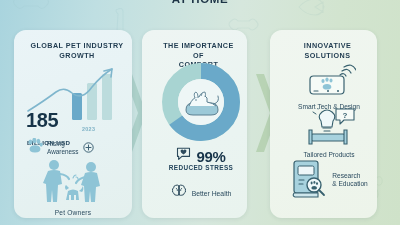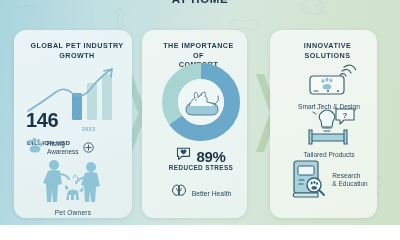--- a/index.html
+++ b/index.html
@@ -166,21 +166,21 @@
       <svg width="98" height="55" viewBox="0 0 98 55">
         <rect x="48" y="28" width="10" height="27" rx="1.5" fill="#6aa9c9"></rect>
         <rect x="63" y="18" width="10" height="37" rx="1.5" fill="#bcdcdd"></rect>
         <rect x="78" y="9" width="10" height="46" rx="1.5" fill="#bcdcdd"></rect>
         <path d="M4 46 Q20 36 32 27 Q40 21 48 28 Q58 36 68 22 Q78 10 88 4" fill="none" stroke="#7fb6cd" stroke-width="1.6" stroke-linecap="round"></path>
         <path d="M88 4 L80 6 M88 4 L87 12" fill="none" stroke="#7fb6cd" stroke-width="1.6" stroke-linecap="round"></path>
       </svg>
     </div>
 
     <div id="stat-row">
-      <span id="stat-number">146</span>
+      <span id="stat-number">185</span>
     </div>
     <div style="position:absolute;left:13px;top:101px;">
       <span id="stat-unit">BILLION USD</span>
     </div>
     <div id="stat-year">2023</div>
 
     <div class="feature-row" id="rising-row">
       <span>
         <svg width="16" height="15" viewBox="0 0 16 15">
             <ellipse cx="3.4" cy="4" rx="2" ry="2.6" fill="#8ec4d6"></ellipse>
@@ -239,21 +239,21 @@
       </svg>
     </div>
 
     <div id="pct-row">
       <span>
         <svg width="15" height="14" viewBox="0 0 15 14">
             <path d="M1.5 1.2 h12 v8.2 h-7.6 l-3.2 3 v-3 h-1.2z" fill="none" stroke="#2c4a5c" stroke-width="1.1" stroke-linejoin="round"></path>
             <path d="M7.5 7.6 q-3-2-3-3.6 q0-1.6 1.6-1.6 q1 0 1.4 1 q.4-1 1.4-1 q1.6 0 1.6 1.6 q0 1.6-3 3.6z" fill="#2c4a5c"></path>
           </svg>
       </span>
-      <span id="pct-number">89%</span>
+      <span id="pct-number">99%</span>
     </div>
     <div id="pct-caption">REDUCED STRESS</div>
 
     <div id="health-row">
       <span>
         <svg width="16" height="14" viewBox="0 0 16 14">
             <path d="M8 2 q-1.6-1.6-3.4-.6 q-2 .4-2 2.4 q-1.6 1-1 2.8 q-.6 1.8 1.2 2.6 q.2 2 2.4 2 q1.6 .6 2.8-1z" fill="none" stroke="#2c4a5c" stroke-width="1"></path>
             <path d="M8 2 q1.6-1.6 3.4-.6 q2 .4 2 2.4 q1.6 1 1 2.8 q.6 1.8-1.2 2.6 q-.2 2-2.4 2 q-1.6 .6-2.8-1z" fill="none" stroke="#2c4a5c" stroke-width="1"></path>
             <path d="M8 2 L8 12 M5 4 q1.6 1 1.4 3 M11 4 q-1.6 1-1.4 3" fill="none" stroke="#2c4a5c" stroke-width=".8"></path>
           </svg>

